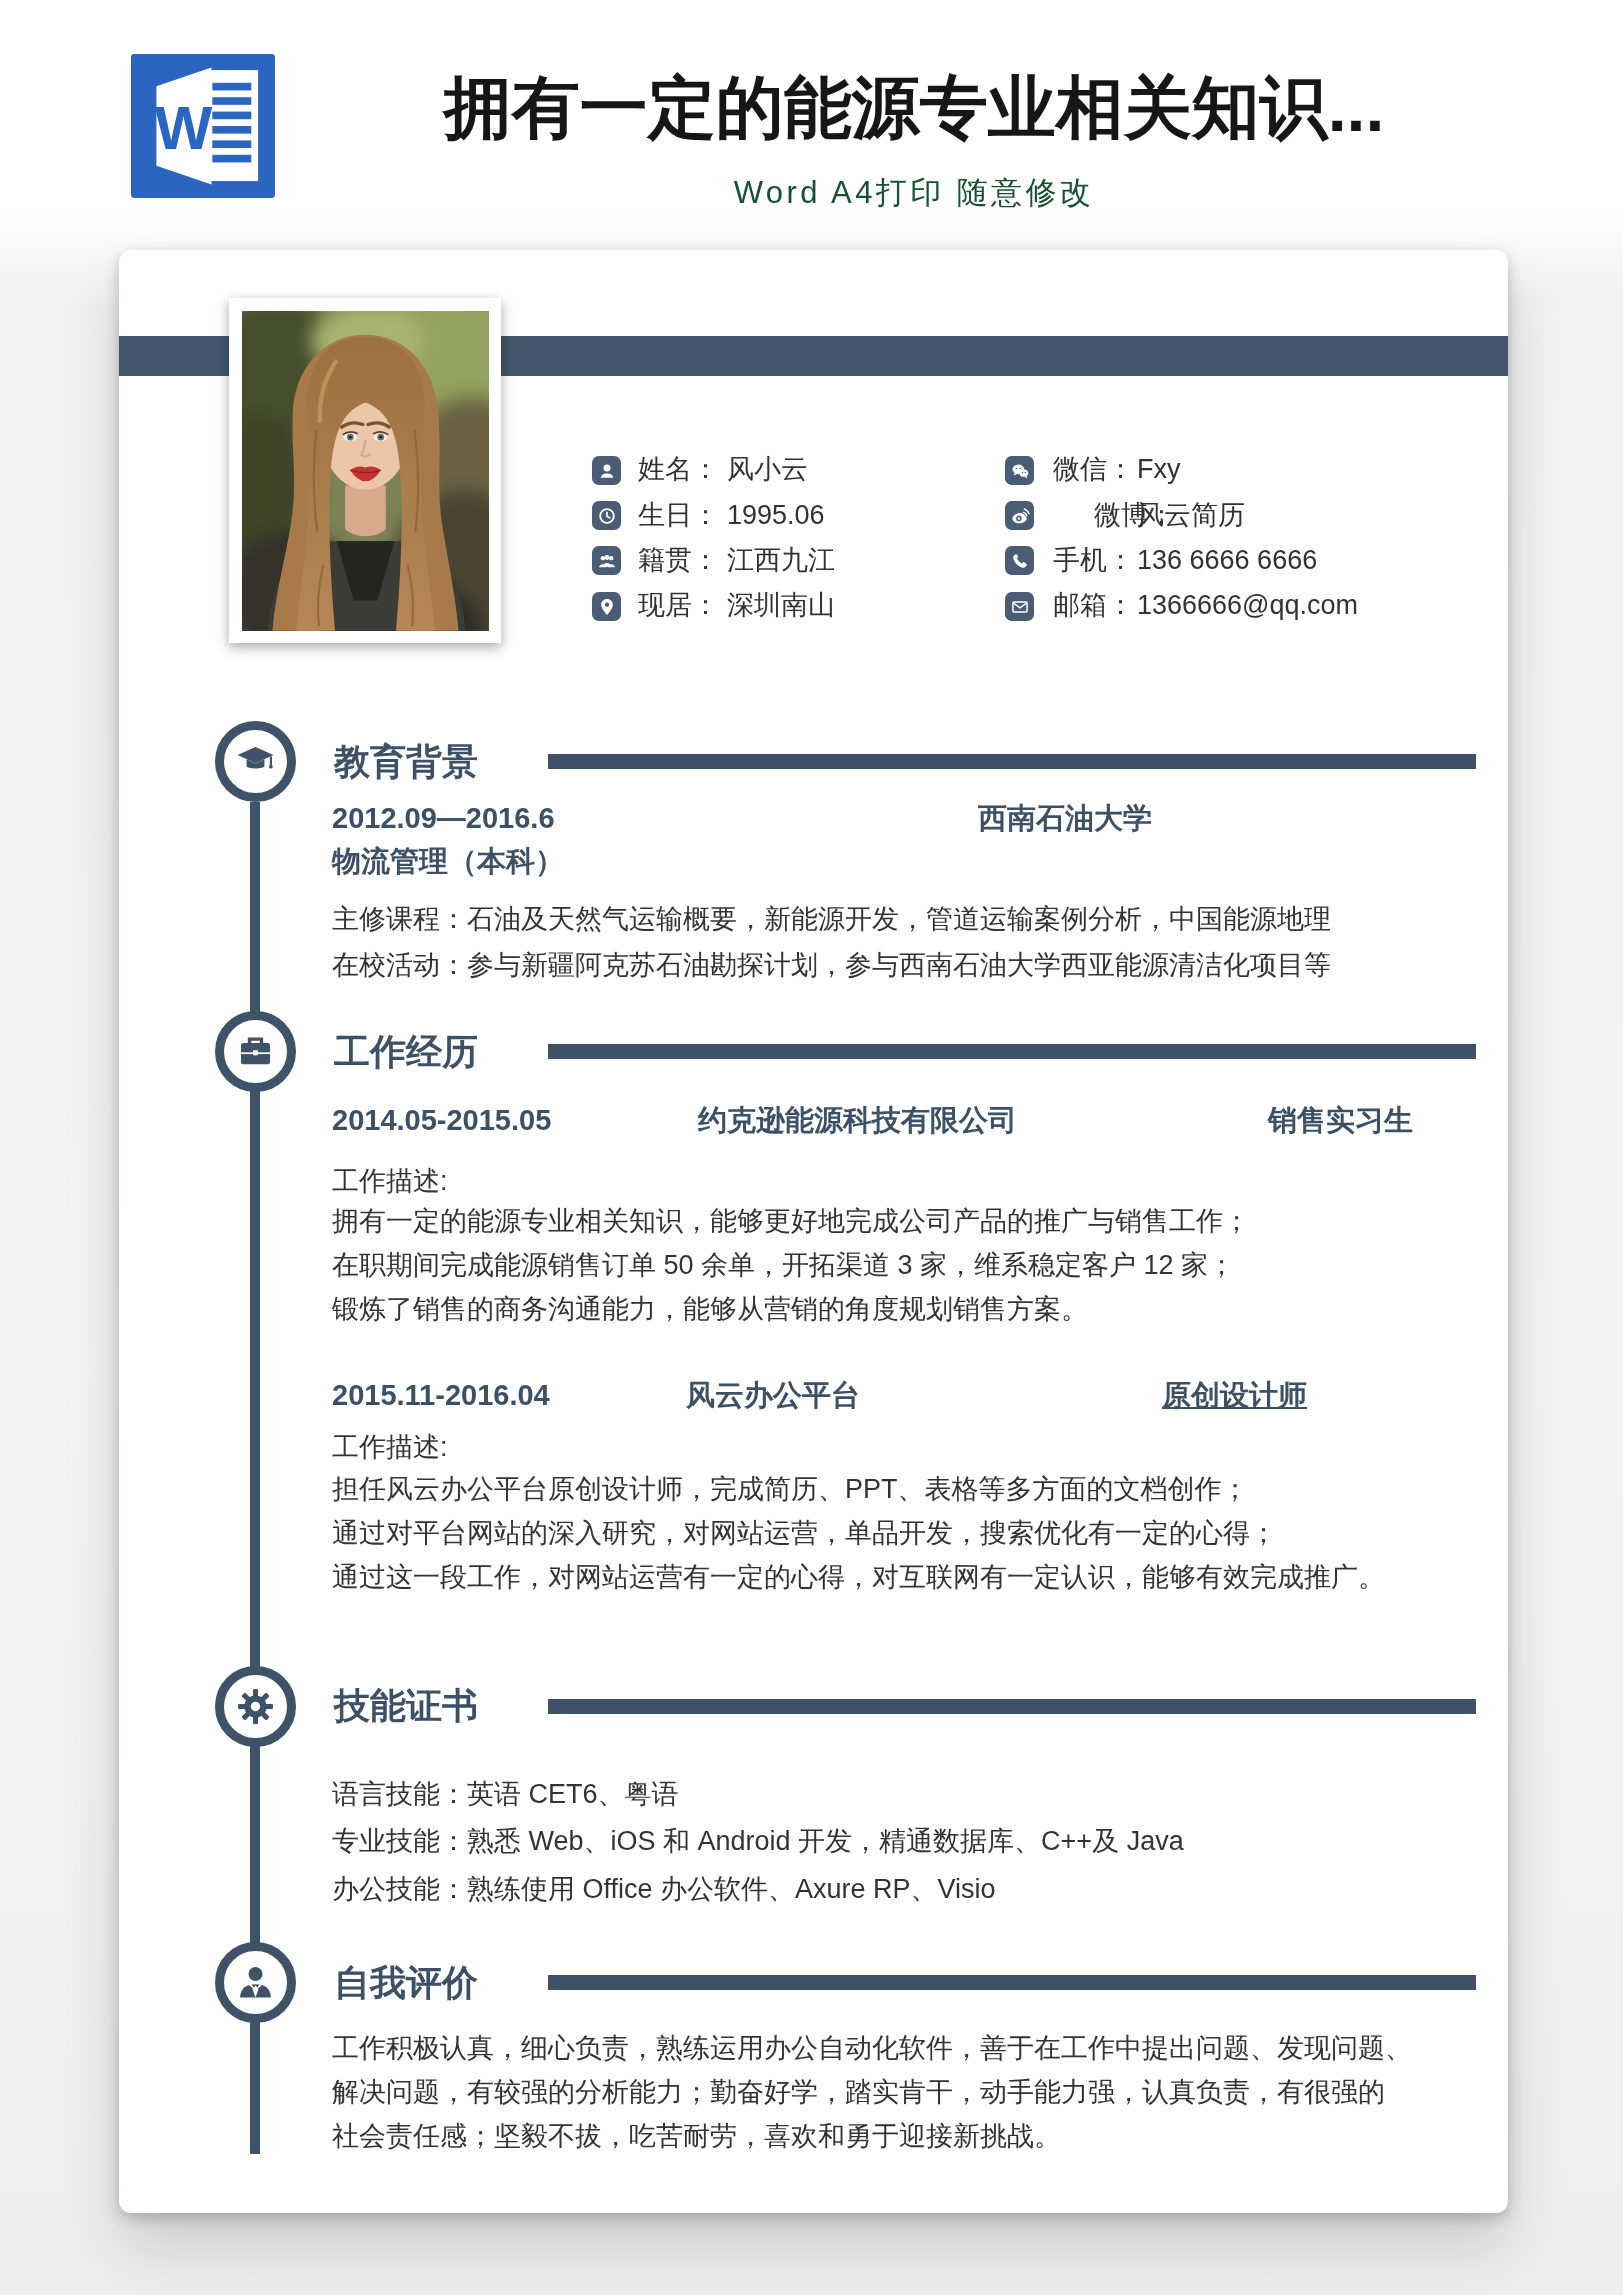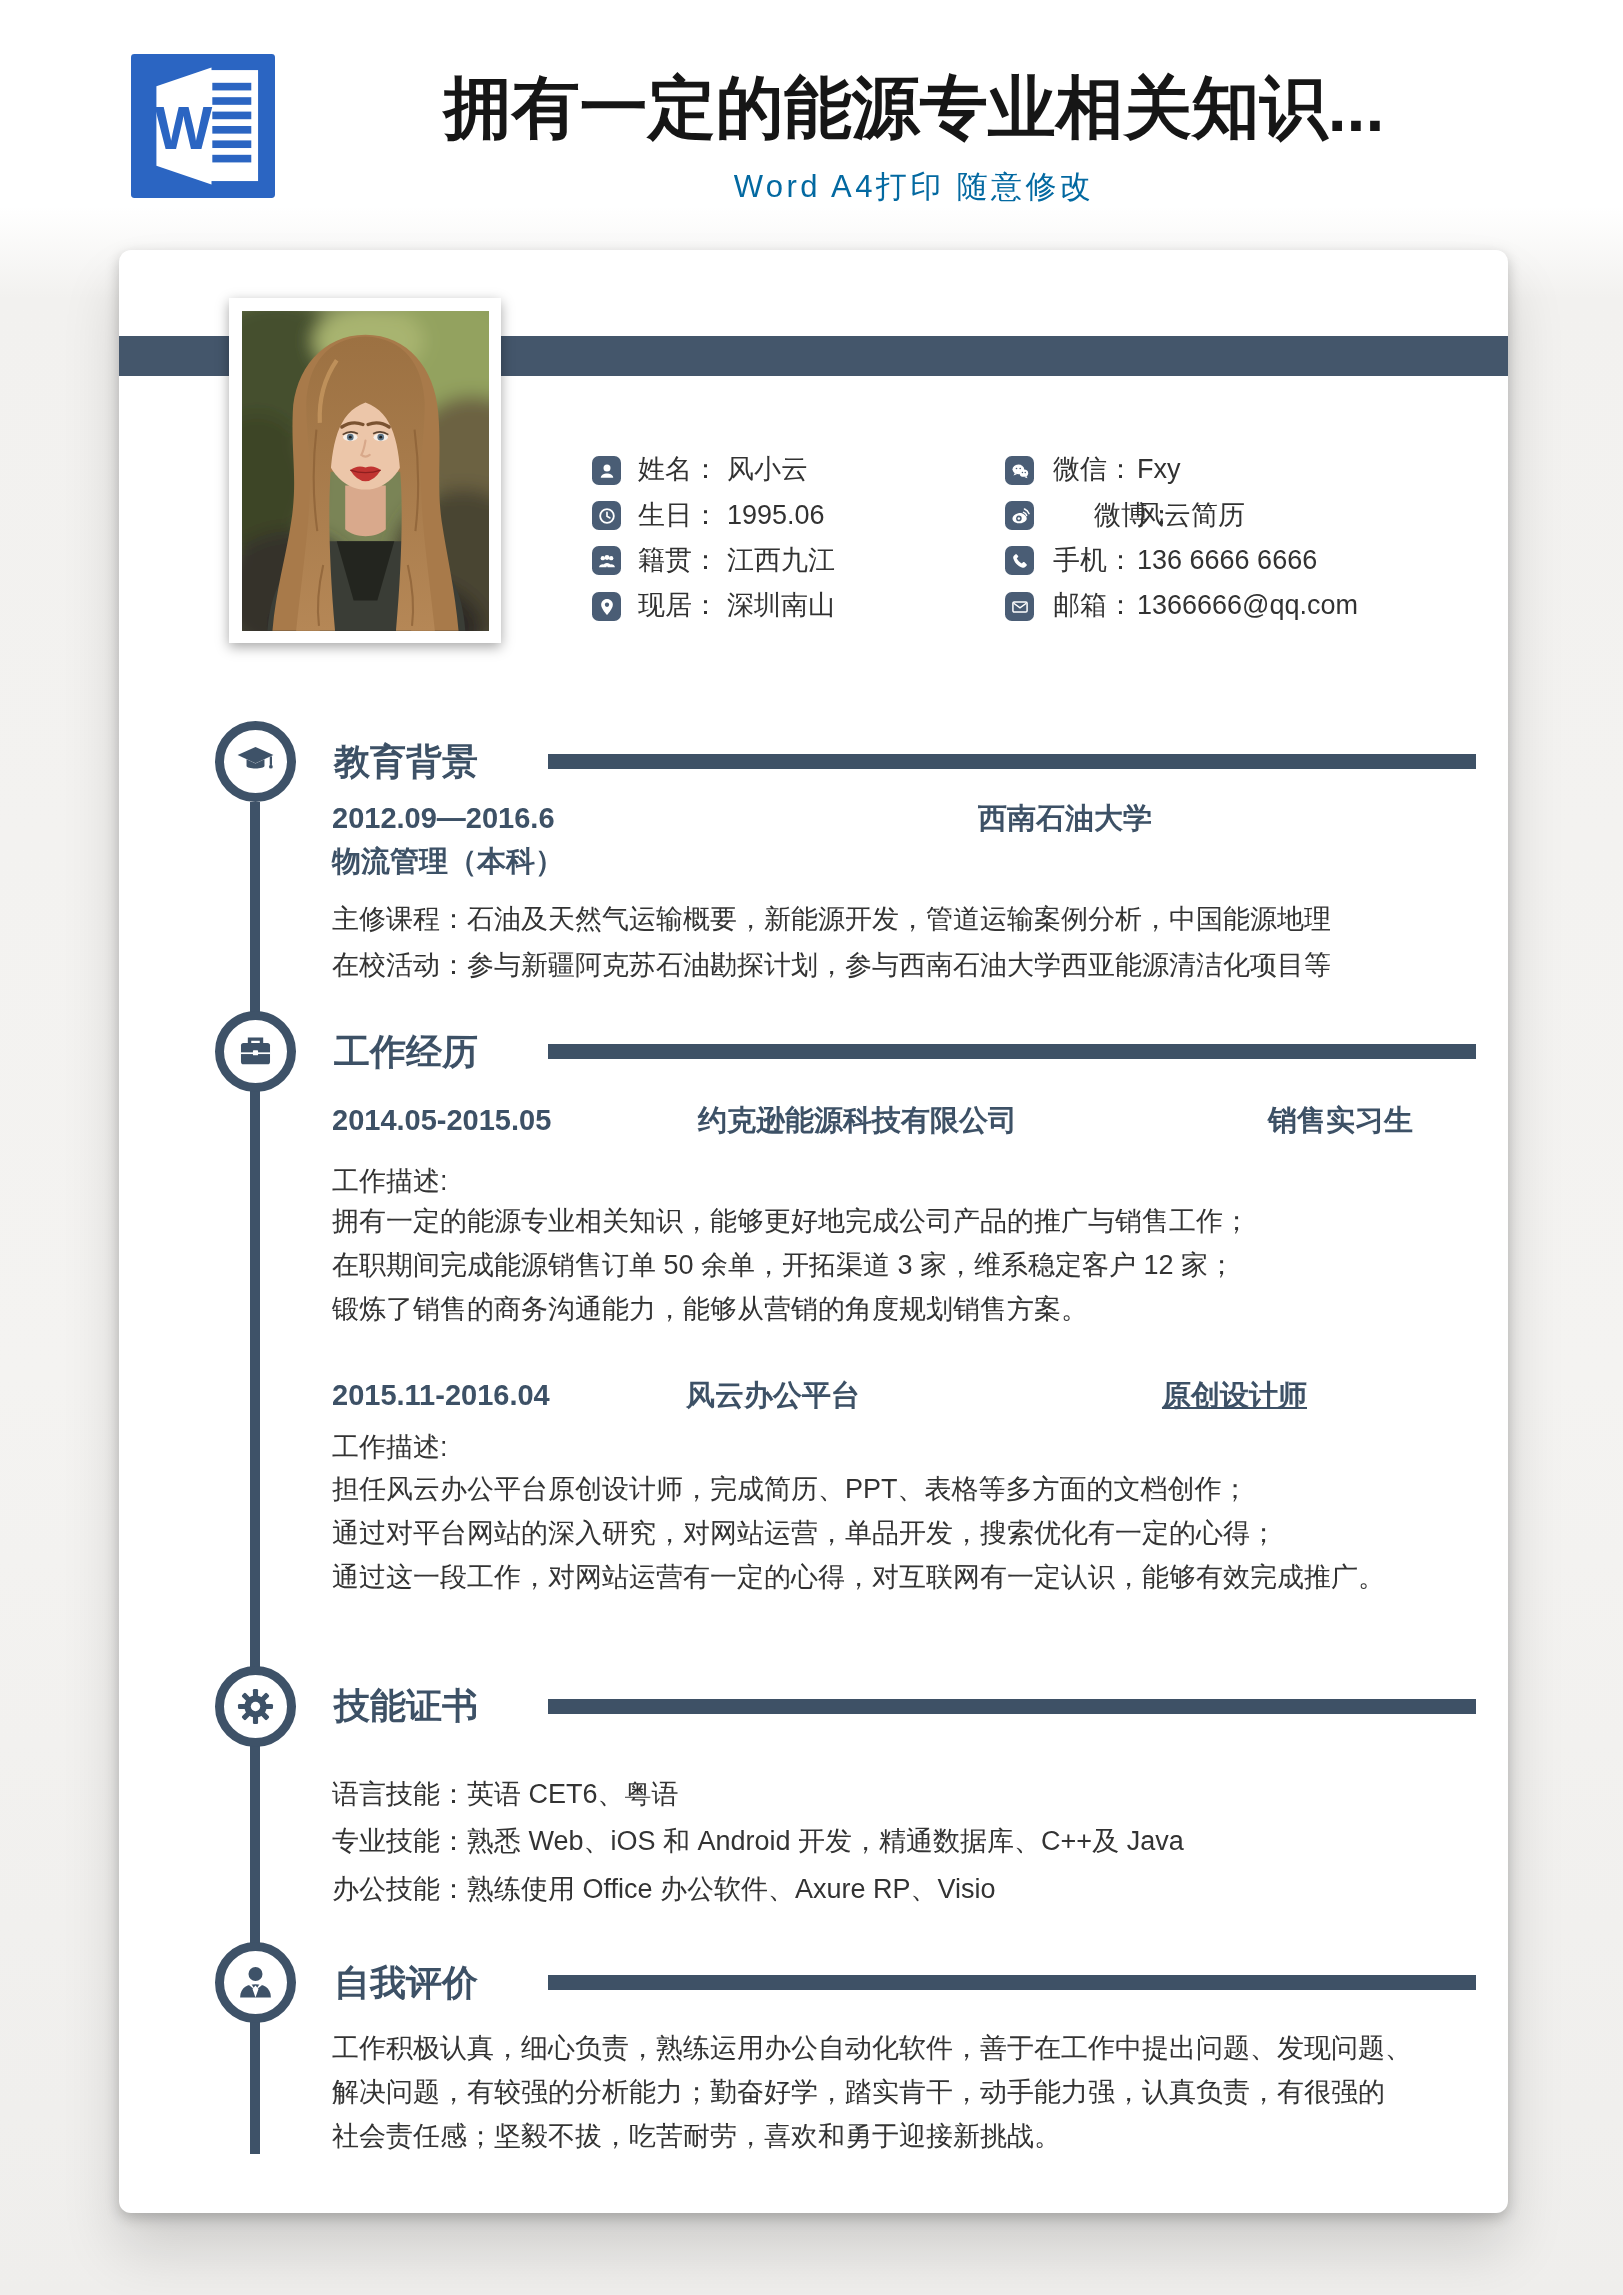--- a/index.html
+++ b/index.html
@@ -7,22 +7,22 @@
   body {
     font-family:"Liberation Sans","DejaVu Sans",sans-serif;
     background:linear-gradient(180deg,#ffffff 0%,#ffffff 9%,#f2f1ef 13%,#f4f3f1 60%,#efeeec 100%);
     position:relative; overflow:hidden;
   }
   .abs { position:absolute; }
 
   
   .hdr-title { left:288px; top:44px; width:1252px; height:127px; line-height:127px;
     text-align:center; font-size:68px; font-weight:bold; color:#161616; white-space:nowrap; }
-  .hdr-sub { left:288px; top:164px; width:1252px; height:46px; line-height:46px;
-    text-align:center; font-size:31px; letter-spacing:3.4px; color:#0369a1; white-space:nowrap; }
+  .hdr-sub { left:288px; top:170px; width:1252px; height:46px; line-height:46px;
+    text-align:center; font-size:31px; letter-spacing:3.4px; color:#14532d; white-space:nowrap; }
 
   
   .page { left:119px; top:250px; width:1389px; height:1963px; background:#ffffff;
     box-shadow:0 5px 13.5px rgba(0,0,0,.22), 0 36px 59px rgba(0,0,0,.14);border-radius:12px; }
   .band { left:0; top:86px; width:100%; height:40px; background:#44566B; z-index:1; }
 
   
   .photo-frame { left:110px; top:48px; width:272px; height:345px; background:#fff;
     padding:12.7px; z-index:3; box-shadow:0 4.2px 12px rgba(0,0,0,.35); }
   .photo-frame svg { display:block; }

